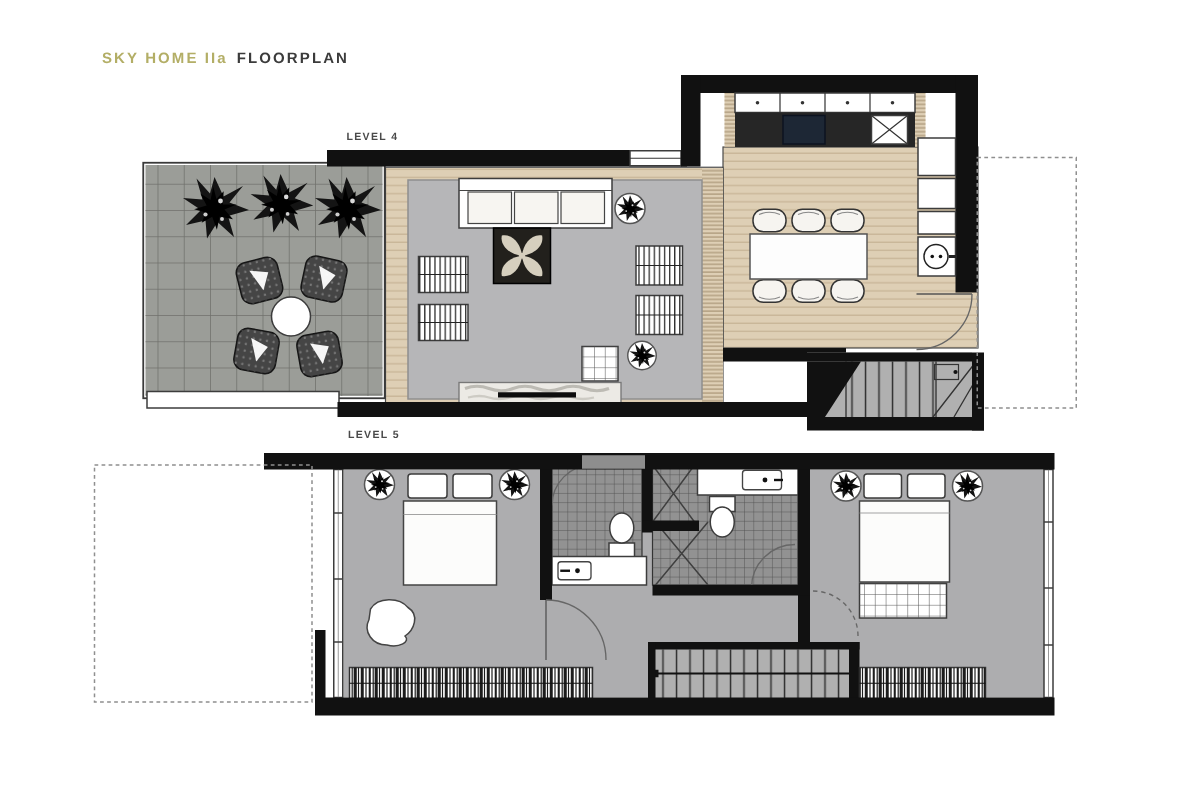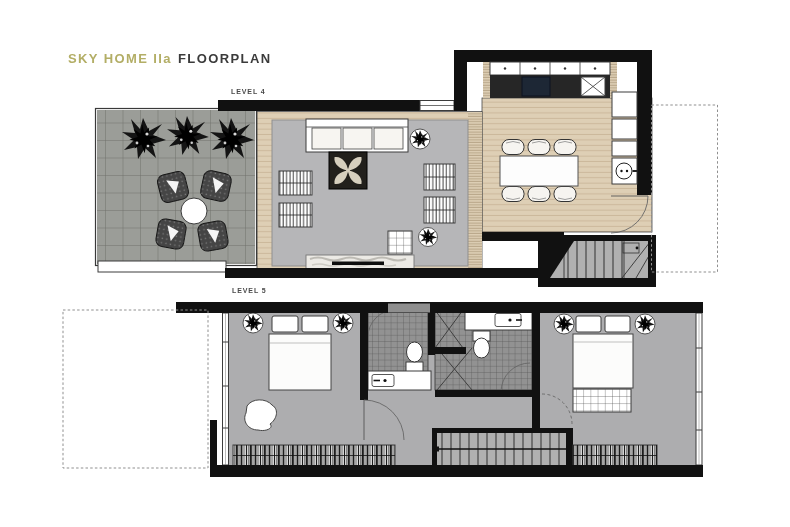--- a/index.html
+++ b/index.html
@@ -1,21 +1,21 @@
 <!DOCTYPE html>
 <html style="--c-brand: #b3ae66; --c-title: #3b3b3b; --c-label: #4a4a4a; --c-wall: #111111; --c-terrace_tile: #9b9d98; --c-terrace_grid: #6f706b; --c-wood: #decfb5; --c-wood_line: #c2ae8f; --c-rug: #b6b6b8; --c-carpet: #adadaf; --c-tile: #929292; --c-tile_line: #4e4e4e; --c-stair: #b0b0b0; --c-counter: #262626; --c-cooktop: #1d2735; --c-fixture: #ffffff; --c-dash: #8f8f8f;"><head>
 <meta charset="utf-8">
 <style>
   html,body{margin:0;padding:0;background:#fff;}
   #canvas{
     position:relative;width:790px;height:527px;background:#fff;overflow:hidden;
     font-family:"Liberation Sans", sans-serif;
   }
   .title{
-    position:absolute;left:68px;top:51px;font-size:13px;font-weight:bold;
+    position:absolute;left:68px;top:34px;font-size:10px;font-weight:bold;
     letter-spacing:1.4px;white-space:nowrap;
   }
   .title .brand{color:var(--c-brand);}
   .title .rest{color:var(--c-title);margin-left:6px;}
   .lvl{
     position:absolute;font-size:7px;letter-spacing:.9px;color:var(--c-label);
     font-weight:bold;
   }
   #lvl4{left:231px;top:88px;}
   #lvl5{left:232px;top:287px;}

